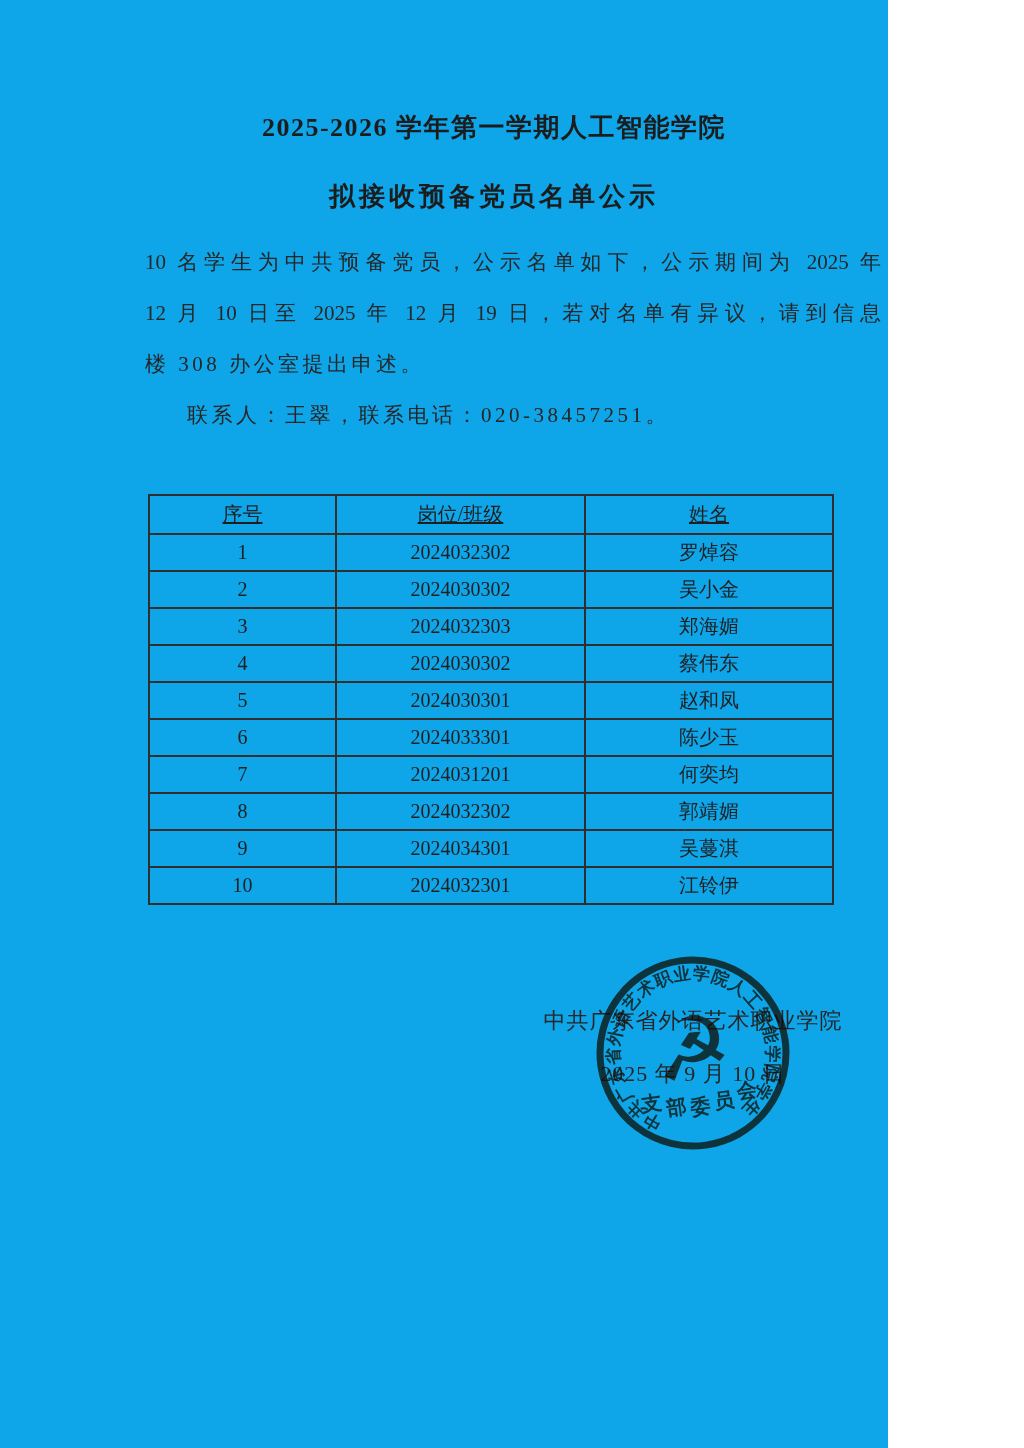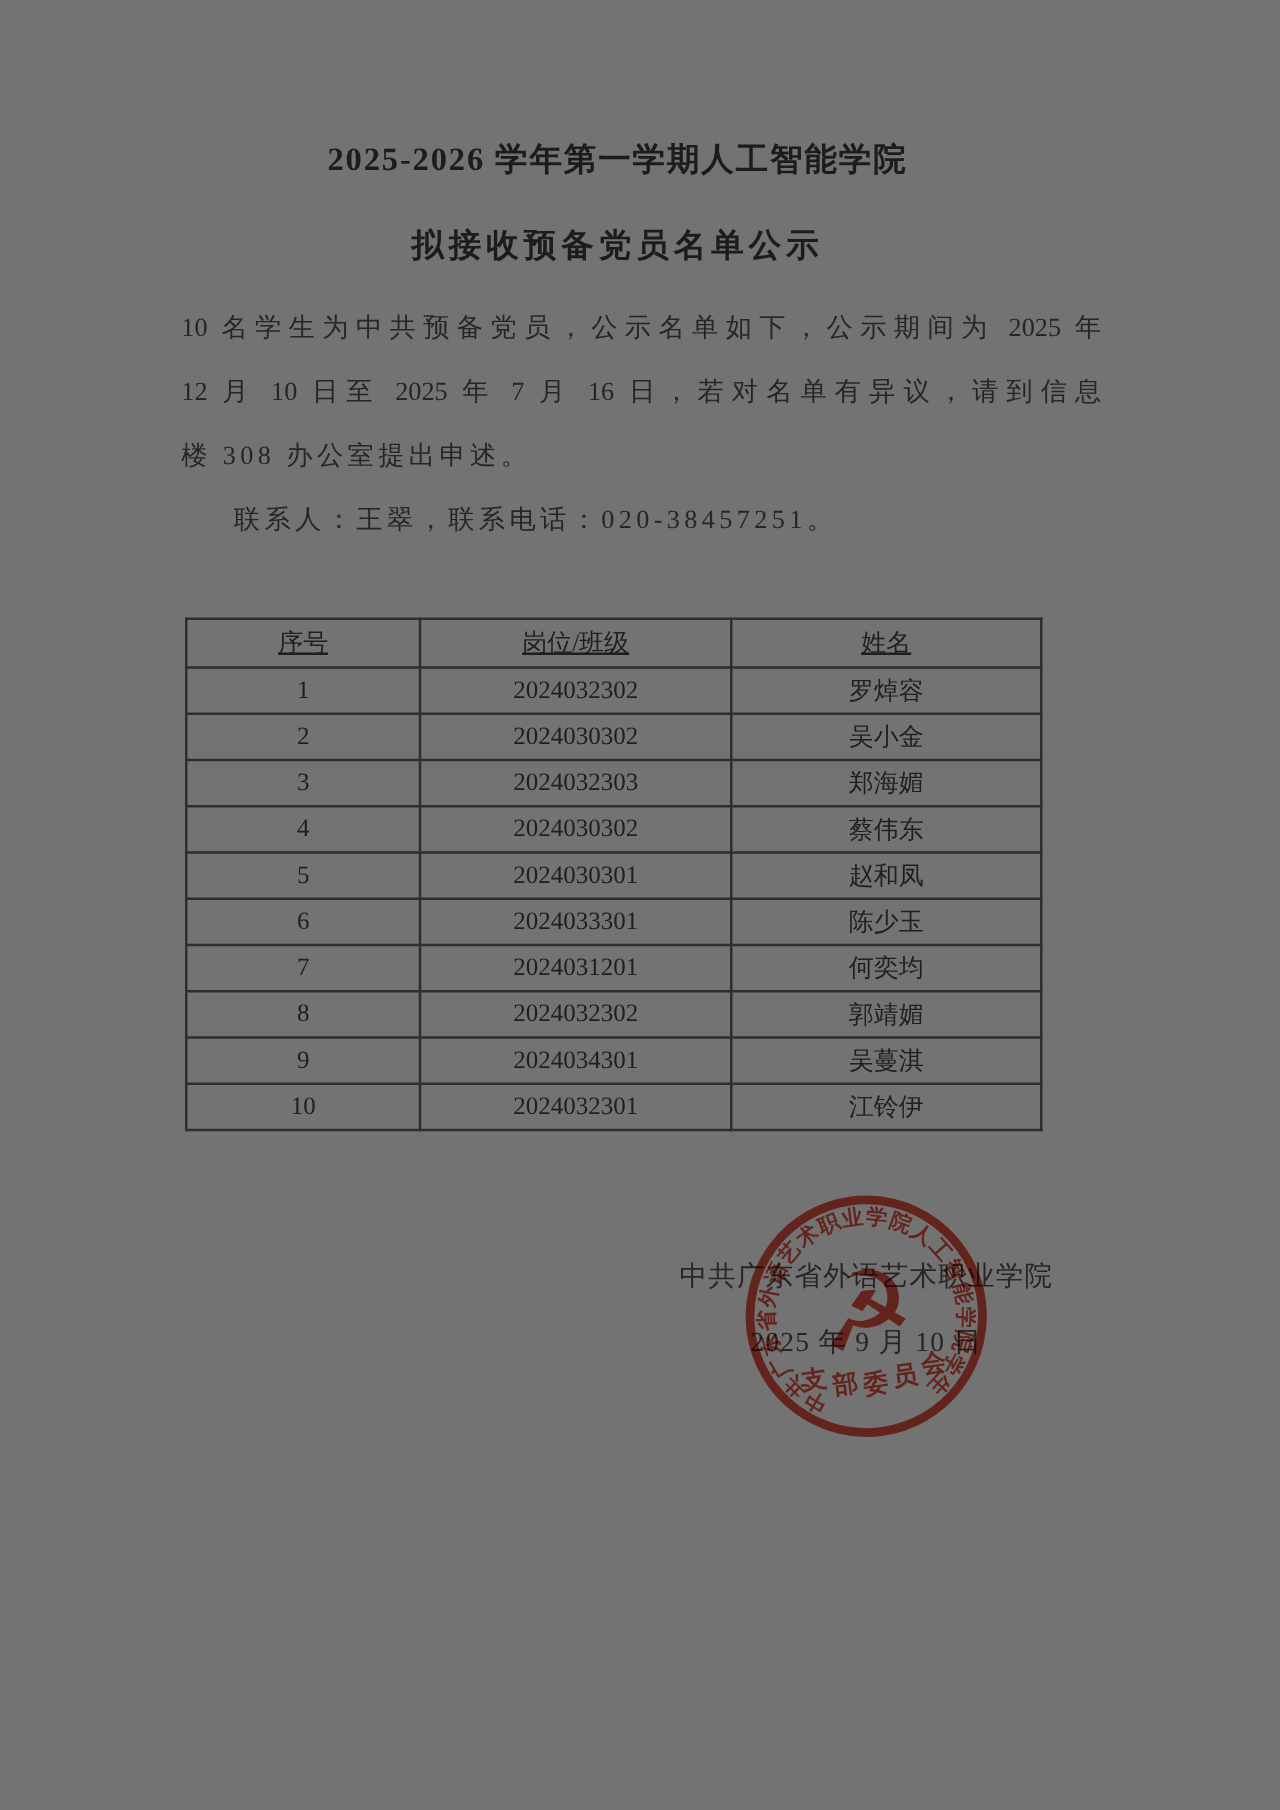--- a/index.html
+++ b/index.html
@@ -1,17 +1,17 @@
 <!DOCTYPE html>
 <html><head>
 <meta charset="utf-8">
 <style>
   html,body{margin:0;padding:0;background:#fff;}
   .page{
-    position:relative;width:1024px;height:1448px;background:#737373;overflow:hidden;
+    position:relative;width:888px;height:1448px;background:#0ea5e9;overflow:hidden;
     font-family:"Liberation Serif","DejaVu Serif",serif;color:#222222;
   }
   
   .title{position:absolute;left:0;width:988px;text-align:center;margin:0;
     font-size:26px;font-weight:bold;color:#1c1c1c;}
   .title-1{top:110px;letter-spacing:1.5px;}
   .title-2{top:179px;letter-spacing:4px;}
   
   .body-text{position:absolute;left:145px;top:237px;width:736px;font-size:21px;color:#262626;}
   .body-line{margin:0;height:51px;line-height:51px;white-space:nowrap;}
@@ -43,21 +43,21 @@
 </head>
 <body>
 
 <div class="page">
 
   <h1 class="title title-1">2025-2026 学年第一学期人工智能学院</h1>
   <h1 class="title title-2">拟接收预备党员名单公示</h1>
 
   <div class="body-text">
     <p class="body-line jline">10 名学生为中共预备党员，公示名单如下，公示期间为 2025 年</p>
-    <p class="body-line jline">12 月 10 日至 2025 年 7 月 16 日，若对名单有异议，请到信息</p>
+    <p class="body-line jline">12 月 10 日至 2025 年 12 月 19 日，若对名单有异议，请到信息</p>
     <p class="body-line pline">楼 308 办公室提出申述。</p>
     <p class="body-line pline indent">联系人：王翠，联系电话：020-38457251。</p>
   </div>
 
   <table class="roster">
     <colgroup>
         <col style="width:187px">
         <col style="width:249px">
         <col style="width:248px">
       </colgroup>

